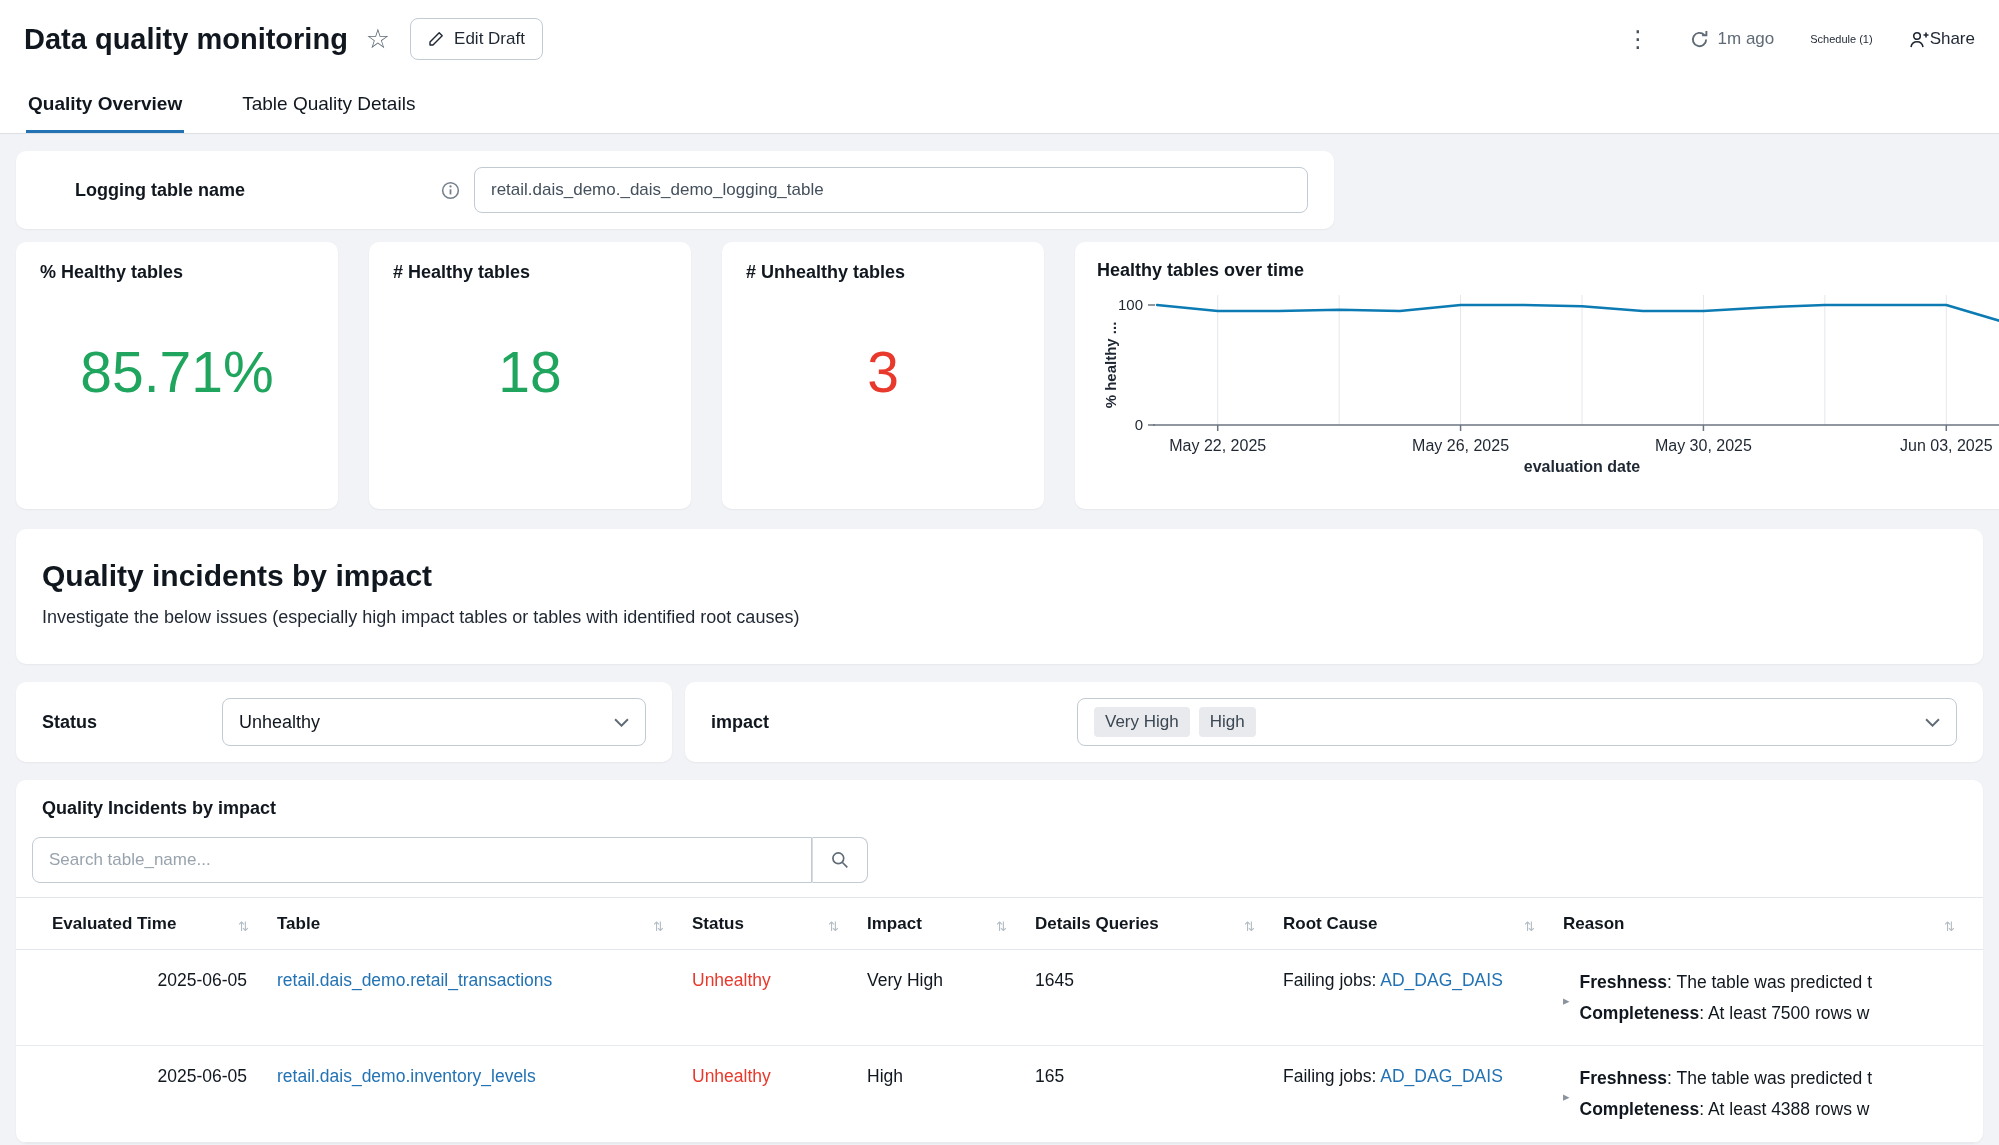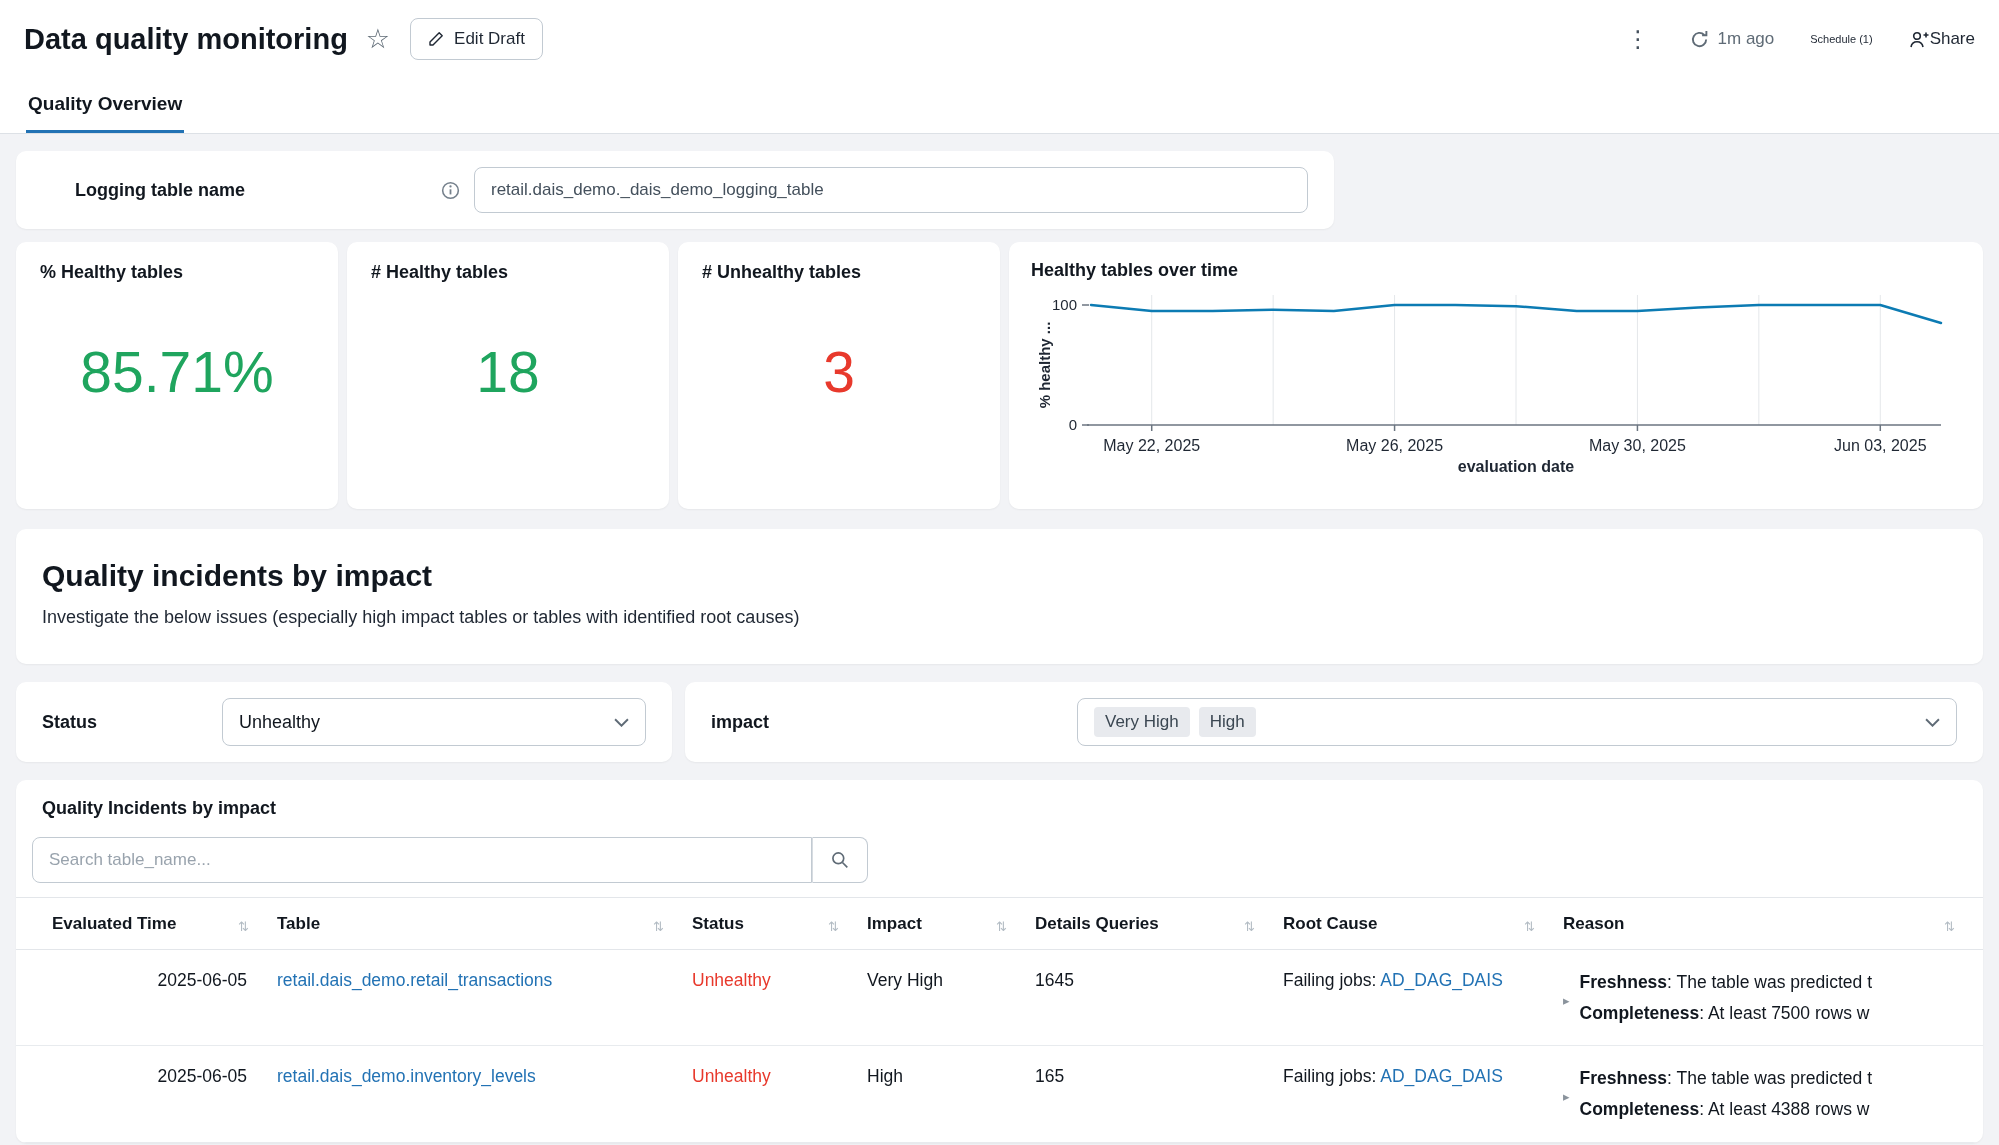--- a/index.html
+++ b/index.html
@@ -20,21 +20,21 @@
   .tab{display:flex;align-items:center;font-size:19px;color:#11171f;border-bottom:3px solid transparent;cursor:pointer;padding:0 2px;}
   .tab.active{font-weight:700;border-bottom-color:var(--accent-blue,#2272b4);}
 
   .main{padding:17px 16px 0;}
   .card{background:#fff;border-radius:10px;box-shadow:0 1px 2px rgba(0,0,0,0.05);}
 
   .logging-card{width:1318px;height:78px;display:flex;align-items:center;padding:0 26px;margin-bottom:13px;}
   .logging-label{font-size:18px;font-weight:700;width:366px;flex:none;margin-left:33px;}
   .logging-input{flex:1;height:46px;border:1px solid #c2cad2;border-radius:8px;padding:0 16px;font-size:17px;font-family:inherit;color:#44505c;margin-left:14px;background:#fff;}
 
-  .metrics-row{display:flex;gap:9px;margin-bottom:20px;}
+  .metrics-row{display:flex;gap:31px;margin-bottom:20px;}
   .metric-card{width:322px;height:267px;padding:20px 24px;flex:none;}
   .metric-title{font-size:18px;font-weight:700;}
   .metric-value{text-align:center;margin-top:56px;font-size:57px;font-weight:400;}
   .green{color:var(--healthy-green,#1fa55e);}
   .red{color:var(--unhealthy-red,#e8392c);}
   .chart-card{flex:1;height:267px;padding:18px 22px;}
   .chart-svg{display:block;margin-top:2px;}
 
   .banner{padding:30px 26px 36px;margin-bottom:18px;}
   .banner h2{font-size:30px;font-weight:700;}
@@ -109,20 +109,21 @@
               <path d="M14.5 5h5M17 2.5v5" fill="none" stroke="#1f2733" stroke-width="1.6"></path>
             </svg>
         </span>
         <span>Share</span>
       </button>
     </div>
   </header>
 
   <nav class="tabs">
     <div class="tab active">Quality Overview</div>
+    <div class="tab">Table Quality Details</div>
   </nav>
 
   <main class="main">
 
     <section class="card logging-card">
       <div class="logging-label">Logging table name</div>
       <span>
         <svg class="icon-svg" width="19" height="19" viewBox="0 0 16 16">
             <circle cx="8" cy="8" r="6.6" fill="none" stroke="#75808c" stroke-width="1.3"></circle>
             <line x1="8" y1="7" x2="8" y2="11.3" stroke="#75808c" stroke-width="1.5"></line>

